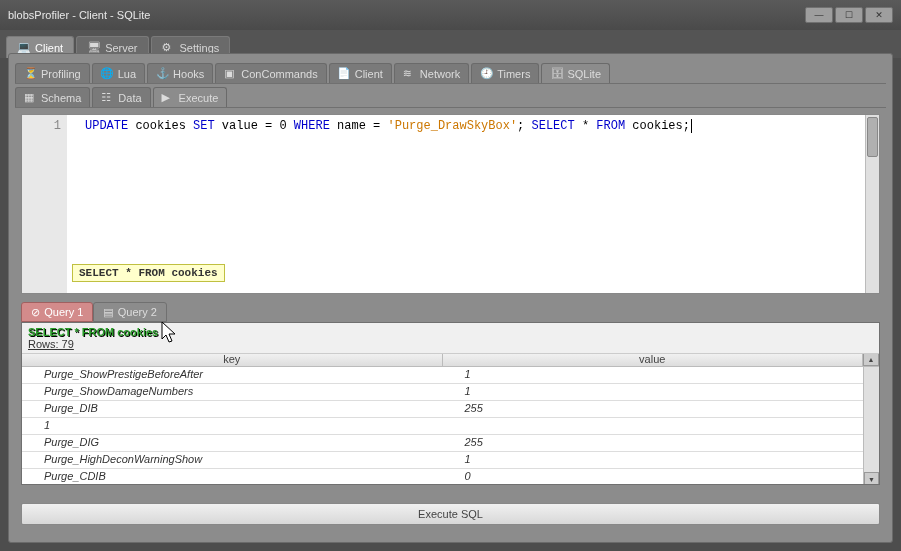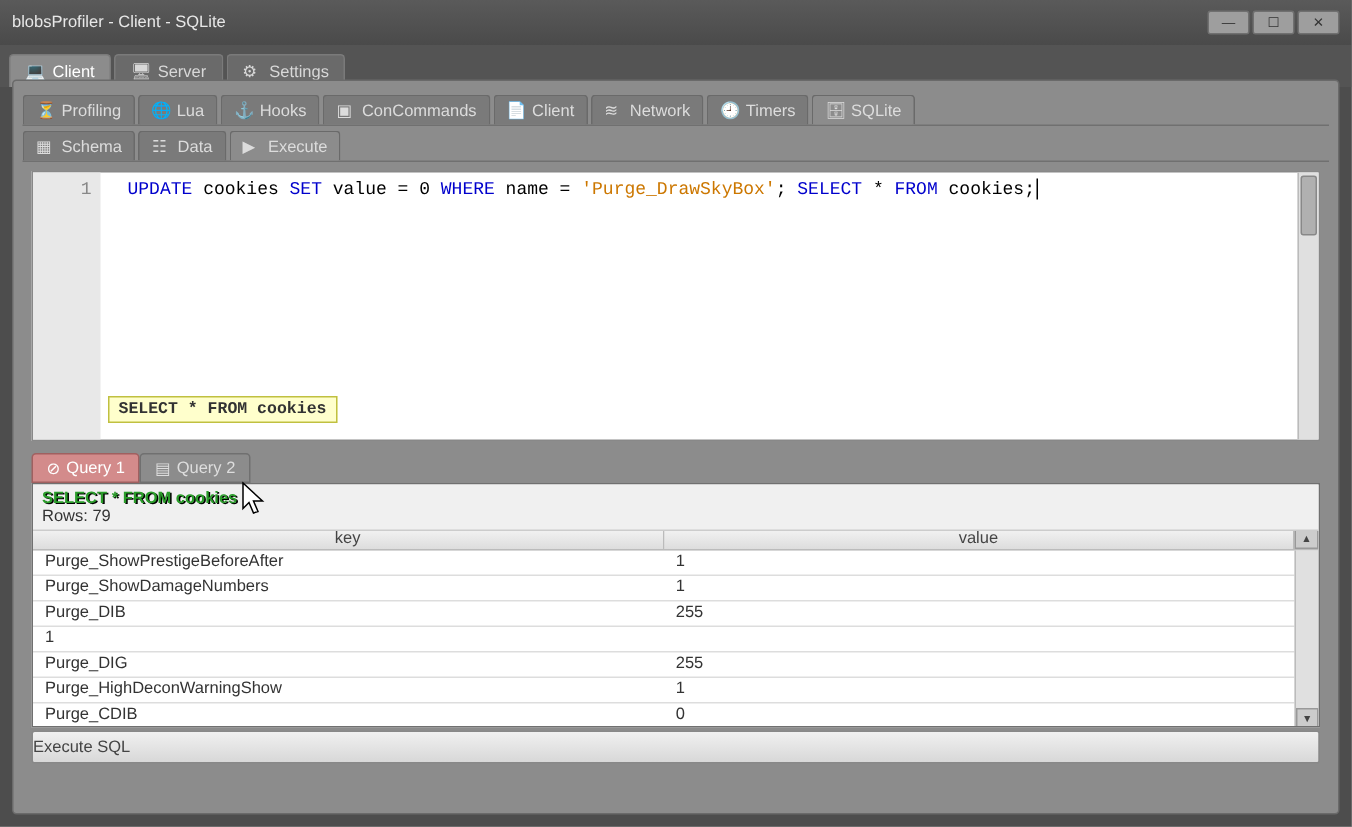--- a/index.html
+++ b/index.html
@@ -182,21 +182,21 @@
       background: #f0f0f0;
       padding: 3px 6px;
       border-bottom: 1px solid #ccc;
     }
     .results-query {
       color: #2a9d2a;
       font-weight: bold;
       text-shadow: 1px 1px 0 #000;
       font-size: 11px;
     }
-    .results-rows { color: #333; font-size: 11px; }
+    .results-rows { color: #333; font-size: 11px; text-decoration: underline; }
     .results-table {
       flex: 1;
       overflow: hidden;
       display: flex;
       flex-direction: column;
       justify-content: center;
     }
     .table-header {
       display: flex;
       background: #e8e8e8;
@@ -222,29 +222,30 @@
       display: flex;
     }
     .table-rows { flex: 1; }
     .tr {
       display: flex;
       height: 17px;
       border-bottom: 1px solid #ddd;
     }
     .td {
       flex: 1;
-      padding: 1px 8px;
+      padding: 1px 22px;
       color: #333;
+      font-style: italic;
     }
     .execute-bar {
       height: 22px;
-      margin-top: 2px;
+      margin-top: 18px;
       background: linear-gradient(to bottom, #f0f0f0, #d8d8d8);
       border: 1px solid #888;
-      display: flex; align-items: center; 
+      display: flex; align-items: center; justify-content: center;
       color: #444;
       border-radius: 2px;
     }
     .icon-box { width: 13px; height: 13px; display: inline-block; }
   </style>
 </head>
 <body>
 
 <div class="titlebar">
   <span>blobsProfiler - Client - SQLite</span>

